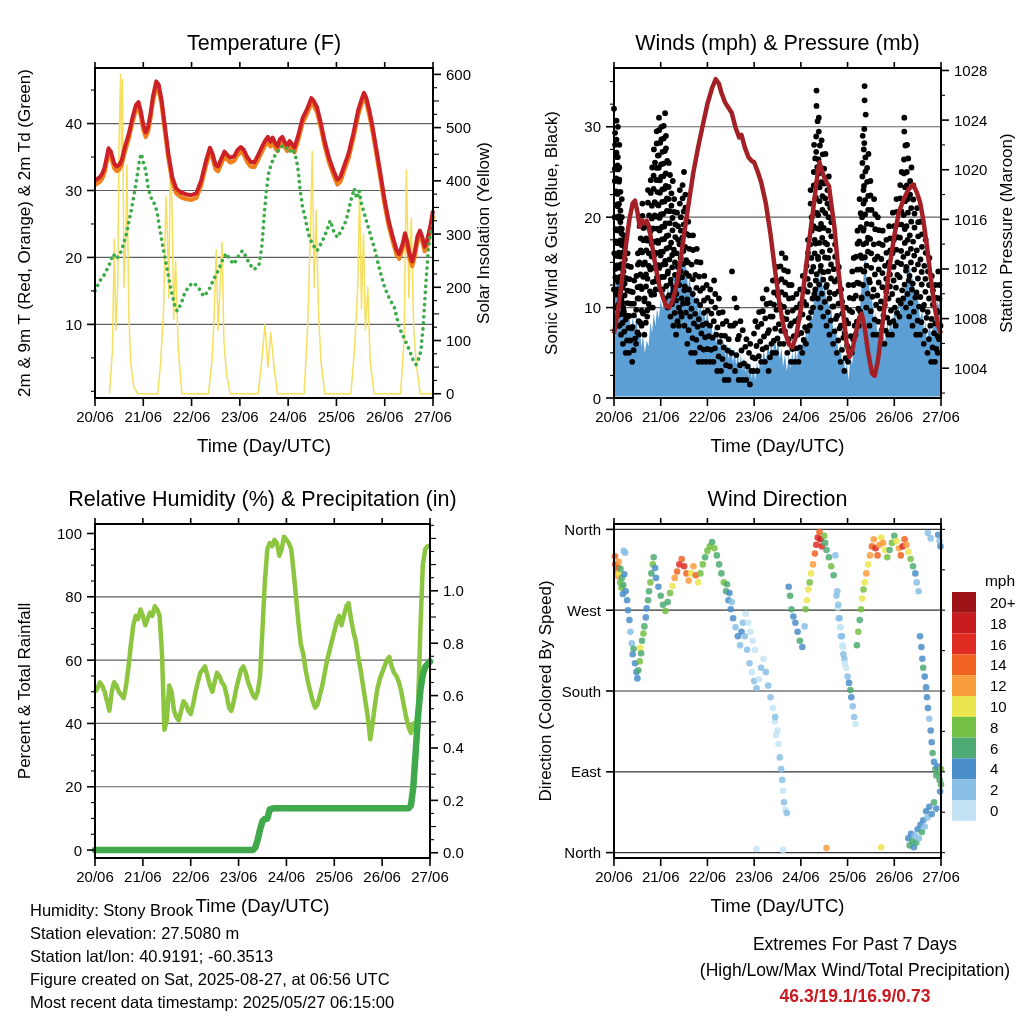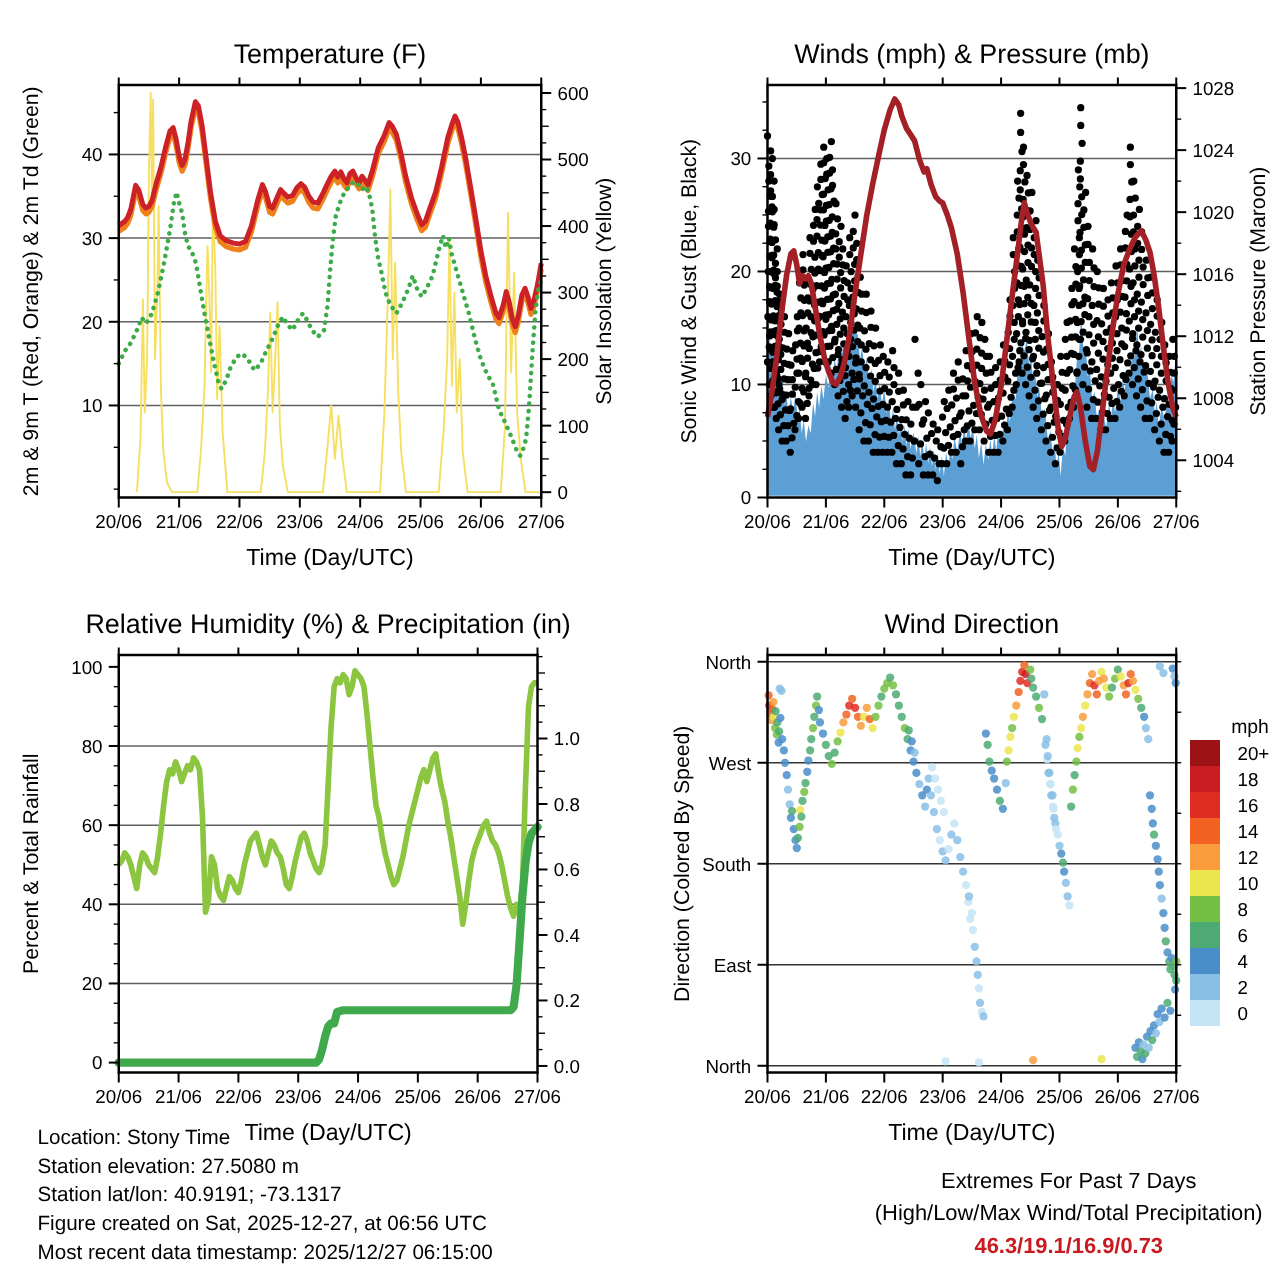--- a/index.html
+++ b/index.html
@@ -1558,25 +1558,25 @@
           <text x="990" y="774.3" font-size="15" text-anchor="start">4</text>
           <rect x="952" y="779.2" width="24" height="20.8" fill="#8abfe5"></rect>
           <text x="990" y="795.1" font-size="15" text-anchor="start">2</text>
           <rect x="952" y="800" width="24" height="20.8" fill="#c4e4f5"></rect>
           <text x="990" y="815.9" font-size="15" text-anchor="start">0</text>
         </g>
       </g>
     </svg>
 
 <div class="footer">
-  <div>Location: Stony Time</div>
+  <div>Humidity: Stony Brook</div>
   <div>Station elevation: 27.5080 m</div>
-  <div>Station lat/lon: 40.9191; -73.1317</div>
-  <div>Figure created on Sat, 2025-12-27, at 06:56 UTC</div>
-  <div>Most recent data timestamp: 2025/12/27 06:15:00</div>
+  <div>Station lat/lon: 40.9191; -60.3513</div>
+  <div>Figure created on Sat, 2025-08-27, at 06:56 UTC</div>
+  <div>Most recent data timestamp: 2025/05/27 06:15:00</div>
 </div>
 
 <div class="extremes">
   <div>Extremes For Past 7 Days</div>
   <div>(High/Low/Max Wind/Total Precipitation)</div>
   <div class="vals" id="extremes-values" style="color: rgb(200, 26, 32);">46.3/19.1/16.9/0.73</div>
 </div>
 </div>
 
 </body></html>

